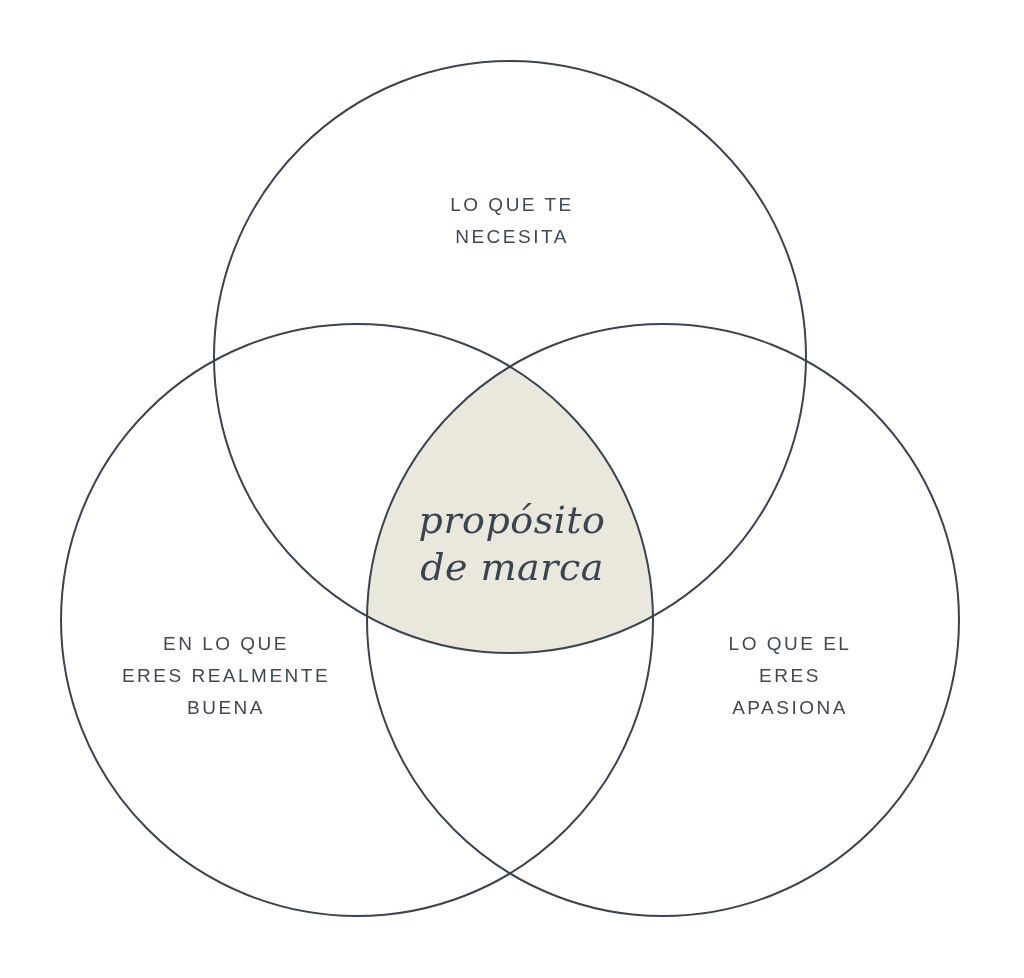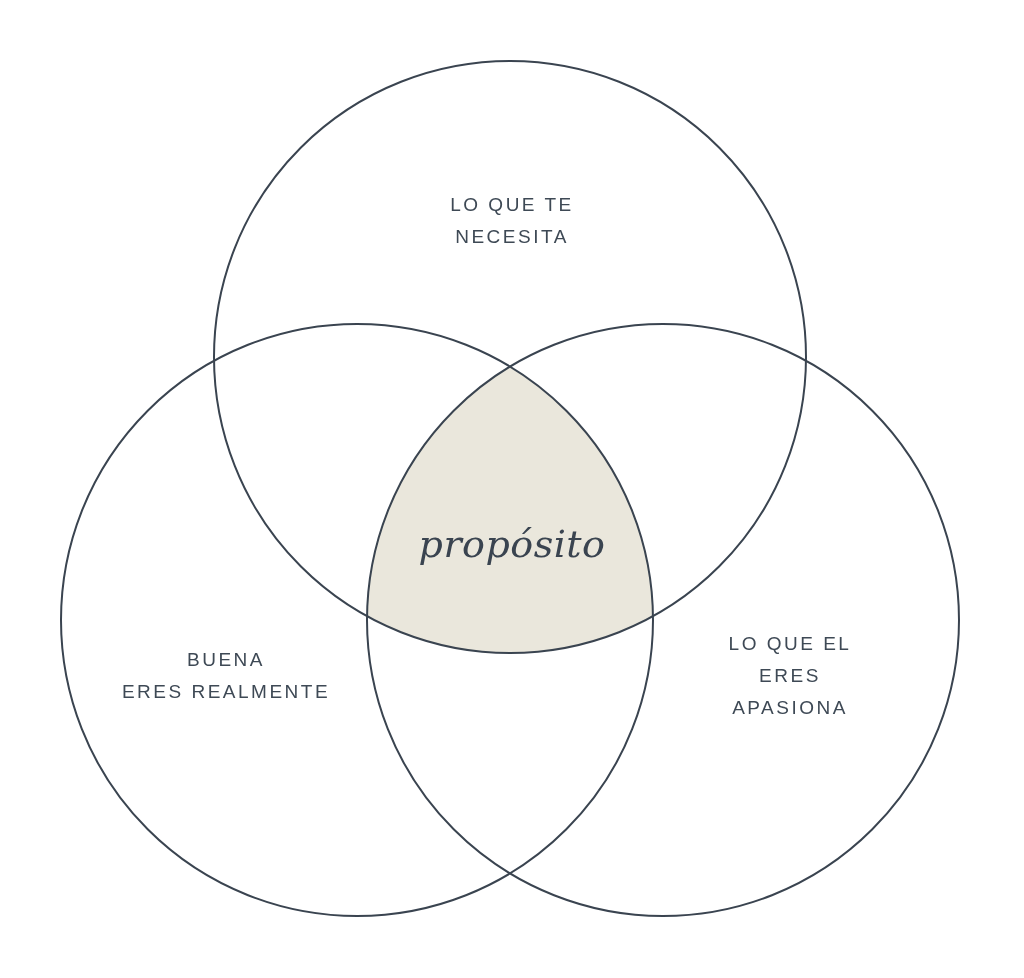--- a/index.html
+++ b/index.html
@@ -72,27 +72,29 @@
     <circle cx="357" cy="620" r="296" fill="none" stroke="#3a4450" stroke-width="2"></circle>
     <circle cx="663" cy="620" r="296" fill="none" stroke="#3a4450" stroke-width="2"></circle>
   </svg>
 
   <div class="circle-label label-top">
     <div>LO QUE TE</div>
     <div>NECESITA</div>
   </div>
 
   <div class="circle-label label-left">
+    <div>EN LO QUE</div>
+    <div>ERES REALMENTE</div>
     <div>BUENA</div>
-    <div>ERES REALMENTE</div>
   </div>
 
   <div class="circle-label label-right">
     <div>LO QUE EL</div>
     <div>ERES</div>
     <div>APASIONA</div>
   </div>
 
   <div class="center-label">
     <div>propósito</div>
+    <div>de marca</div>
   </div>
 
 </div>
 
 </body></html>

